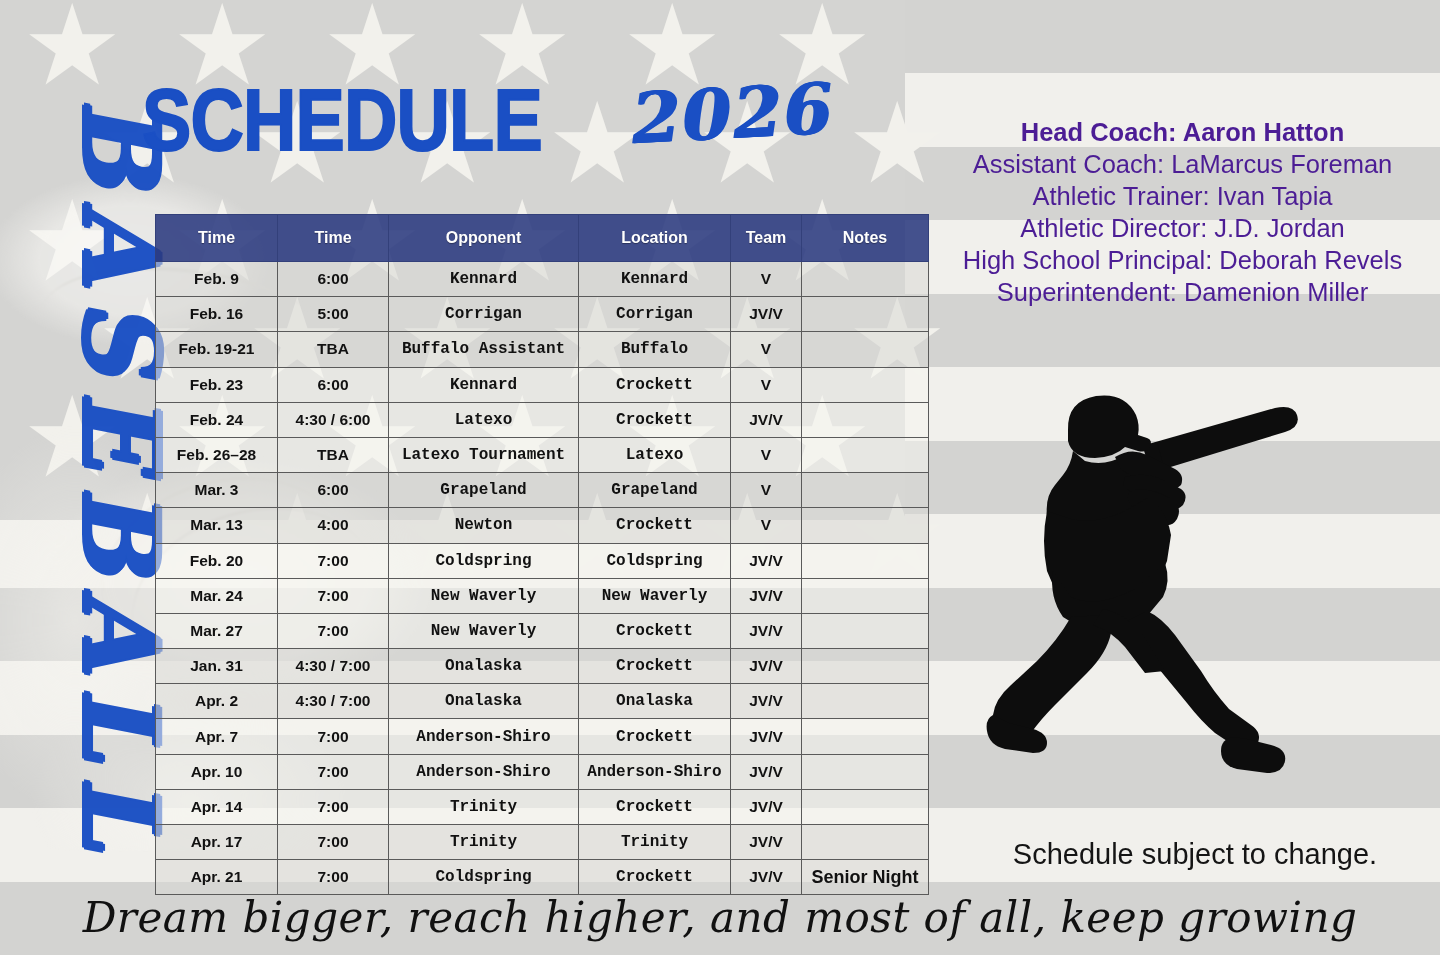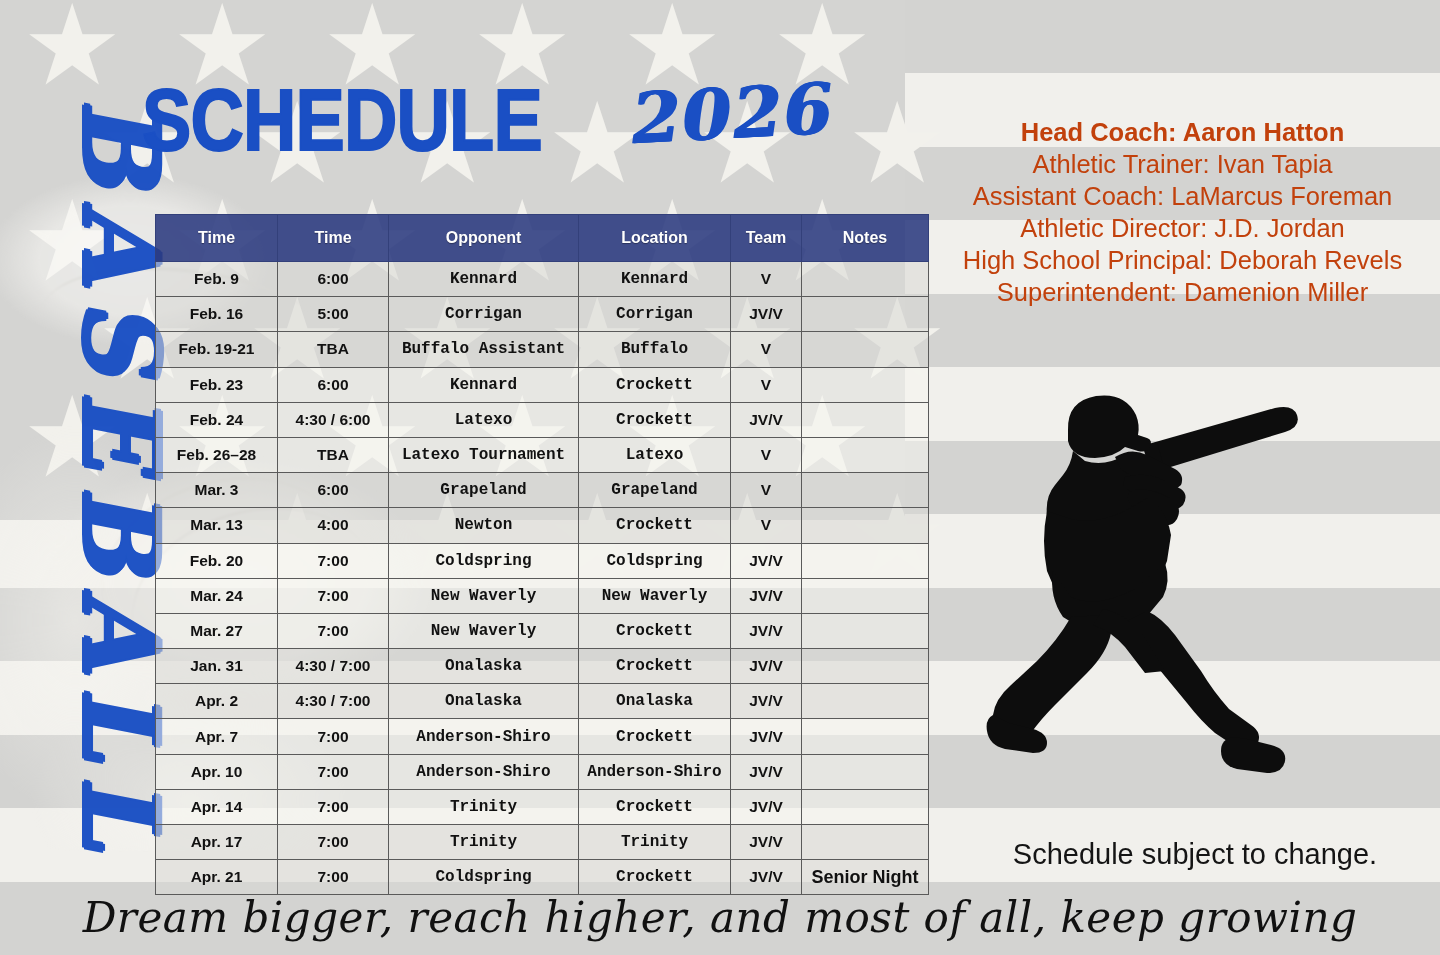--- a/index.html
+++ b/index.html
@@ -85,21 +85,21 @@
   col.c-date{width:122px;}
   col.c-time{width:111px;}
   col.c-opp{width:190px;}
   col.c-loc{width:152px;}
   col.c-team{width:71px;}
   col.c-notes{width:127px;}
 
   
   #staff-list{
     position:absolute;left:930px;top:116px;width:505px;text-align:center;
-    color:#c2410c;font-size:25.5px;line-height:32px;
+    color:#4c1d95;font-size:25.5px;line-height:32px;
   }
   #staff-list .staff-line{white-space:nowrap;}
   #staff-list .staff-line.head{font-weight:700;}
 
   
   #batter{position:absolute;left:975px;top:385px;width:400px;height:405px;}
 
   
   #subject-note{
     position:absolute;left:950px;top:838px;width:490px;text-align:center;
@@ -180,22 +180,22 @@
 
   <div id="baseball-vert">BASEBALL</div>
 
   <div id="title-row">
     <div id="title-main">SCHEDULE</div>
     <div id="title-year">2026</div>
   </div>
 
   <div id="staff-list">
       <div class="staff-line head">Head Coach: Aaron Hatton</div>
+      <div class="staff-line">Assistant Coach: LaMarcus Foreman</div>
       <div class="staff-line">Athletic Trainer: Ivan Tapia</div>
-      <div class="staff-line">Assistant Coach: LaMarcus Foreman</div>
       <div class="staff-line">Athletic Director: J.D. Jordan</div>
       <div class="staff-line">High School Principal: Deborah Revels</div>
       <div class="staff-line">Superintendent: Damenion Miller</div>
     </div>
 
   <table id="schedule-table">
     <colgroup>
       <col class="c-date">
         <col class="c-time">
         <col class="c-opp">

